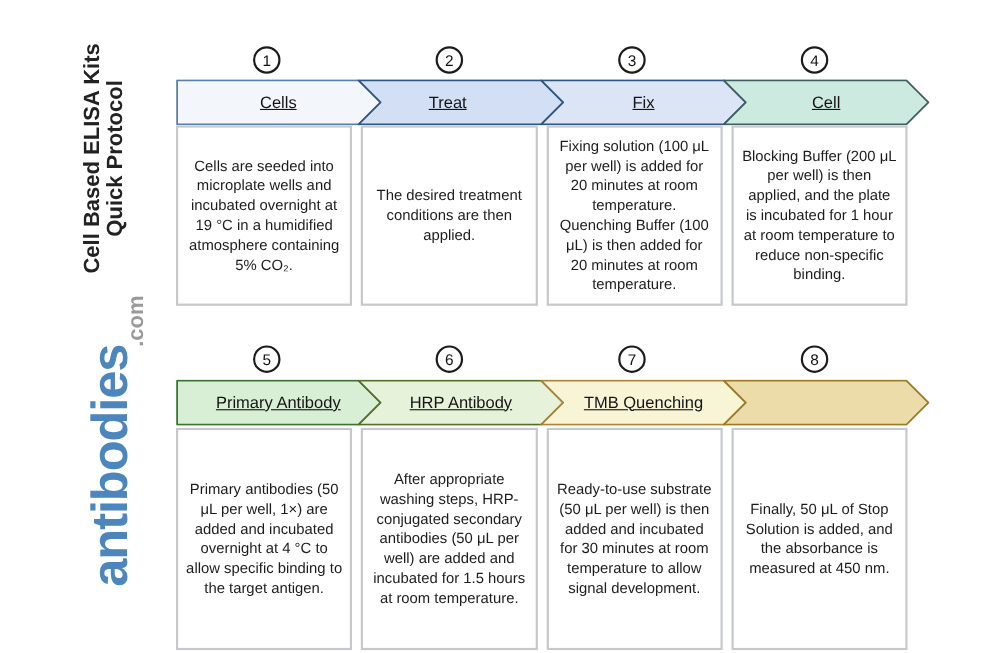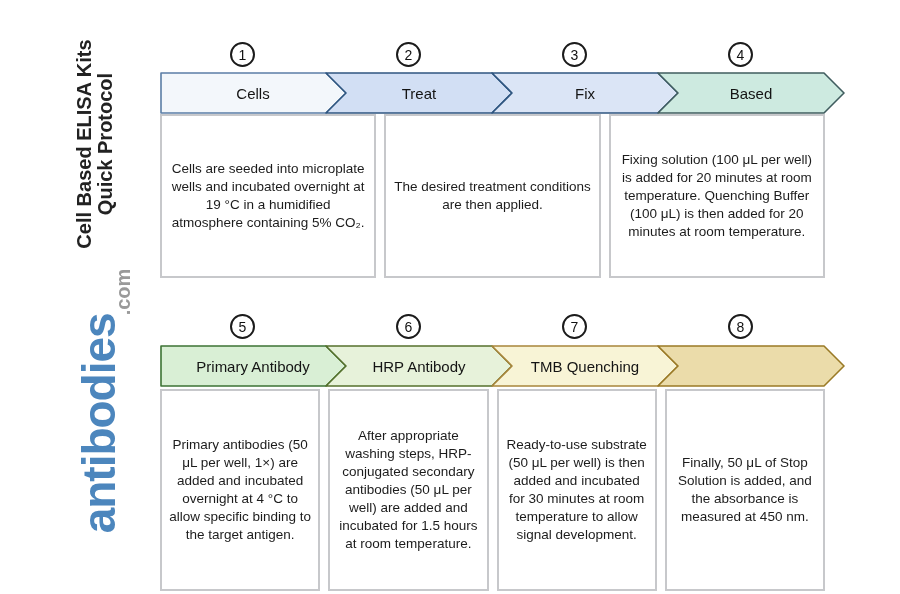--- a/index.html
+++ b/index.html
@@ -16,21 +16,21 @@
   .tld{display:inline-block;font-weight:700;font-size:20px;transform:translate(-2px,15px);}
 
   
   .diagram{position:absolute;left:160px;top:0;width:686px;height:594px;}
   .circle{position:absolute;width:25px;height:25px;border:2px solid #1b1b1b;border-radius:50%;
           background:#ffffff;display:flex;align-items:center;justify-content:center;
           font-size:14px;color:#111;box-sizing:border-box;}
   .arrows{position:absolute;left:0;}
   .arrows path{stroke-width:1.6;stroke-linejoin:round;}
   .alabel{position:absolute;width:166px;height:42px;display:flex;align-items:center;
-          justify-content:center;font-size:15px;color:#141414;}
+          justify-content:center;font-size:15px;color:#141414;text-decoration:underline;}
   .boxrow{position:absolute;left:0;width:665px;display:flex;gap:8px;}
   .box{flex:1 1 0;background:#ffffff;border:2px solid #c7c8cb;box-sizing:border-box;
        display:flex;align-items:center;justify-content:center;text-align:center;
        padding:6px 7px;}
   .box p{margin:0;font-size:13.5px;line-height:1.34;color:#1c1c1c;}
 </style>
 </head>
 <body>
 
 <div class="canvas">
@@ -60,33 +60,36 @@
       </div>
 
     <svg class="arrows" style="top:72px" width="686" height="42" viewBox="0 0 686 42">
       <path d="M1,1 H166 L186,21 L166,41 H1 Z" fill="#f3f7fb" stroke="#5b7ea6"></path>
       <path d="M166,1 H332 L352,21 L332,41 H166 L186,21 Z" fill="#d2dff4" stroke="#2f5680"></path>
       <path d="M332,1 H498 L518,21 L498,41 H332 L352,21 Z" fill="#dbe5f6" stroke="#2f5680"></path>
       <path d="M498,1 H664 L684,21 L664,41 H498 L518,21 Z" fill="#cdeae0" stroke="#405d5f"></path>
     </svg>
 
     <div class="alabel" style="left:10px;top:72px">Cells</div>
-    <div class="alabel" style="left:176px;top:72px">Treat</div>
+    <div class="alabel" style="left:164px;top:72px">Treat</div>
     <div class="alabel" style="left:342px;top:72px">Fix</div>
-    <div class="alabel" style="left:508px;top:72px">Based</div>
+    <div class="alabel" style="left:508px;top:72px">Cell</div>
 
     <div class="boxrow" style="top:114px;height:164px">
       <div class="box">
           <p>Cells are seeded into microplate wells and incubated overnight at 19 °C in a humidified atmosphere containing 5% CO₂.</p>
         </div>
       <div class="box">
           <p>The desired treatment conditions are then applied.</p>
         </div>
       <div class="box">
           <p>Fixing solution (100 μL per well) is added for 20 minutes at room temperature. Quenching Buffer (100 μL) is then added for 20 minutes at room temperature.</p>
+        </div>
+      <div class="box">
+          <p>Blocking Buffer (200 μL per well) is then applied, and the plate is incubated for 1 hour at room temperature to reduce non-specific binding.</p>
         </div>
     </div>
 
     <div class="circle" style="left:70px;top:314px">
         <span>5</span>
       </div>
     <div class="circle" style="left:236px;top:314px">
         <span>6</span>
       </div>
     <div class="circle" style="left:402px;top:314px">

